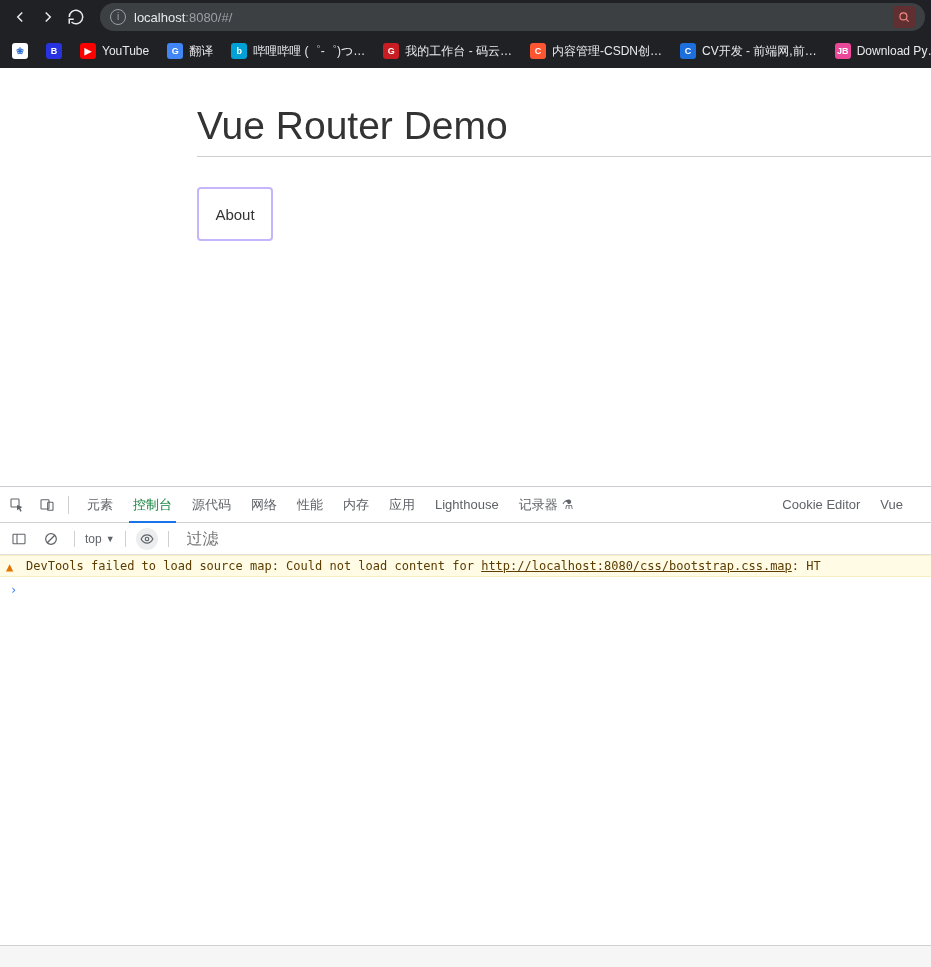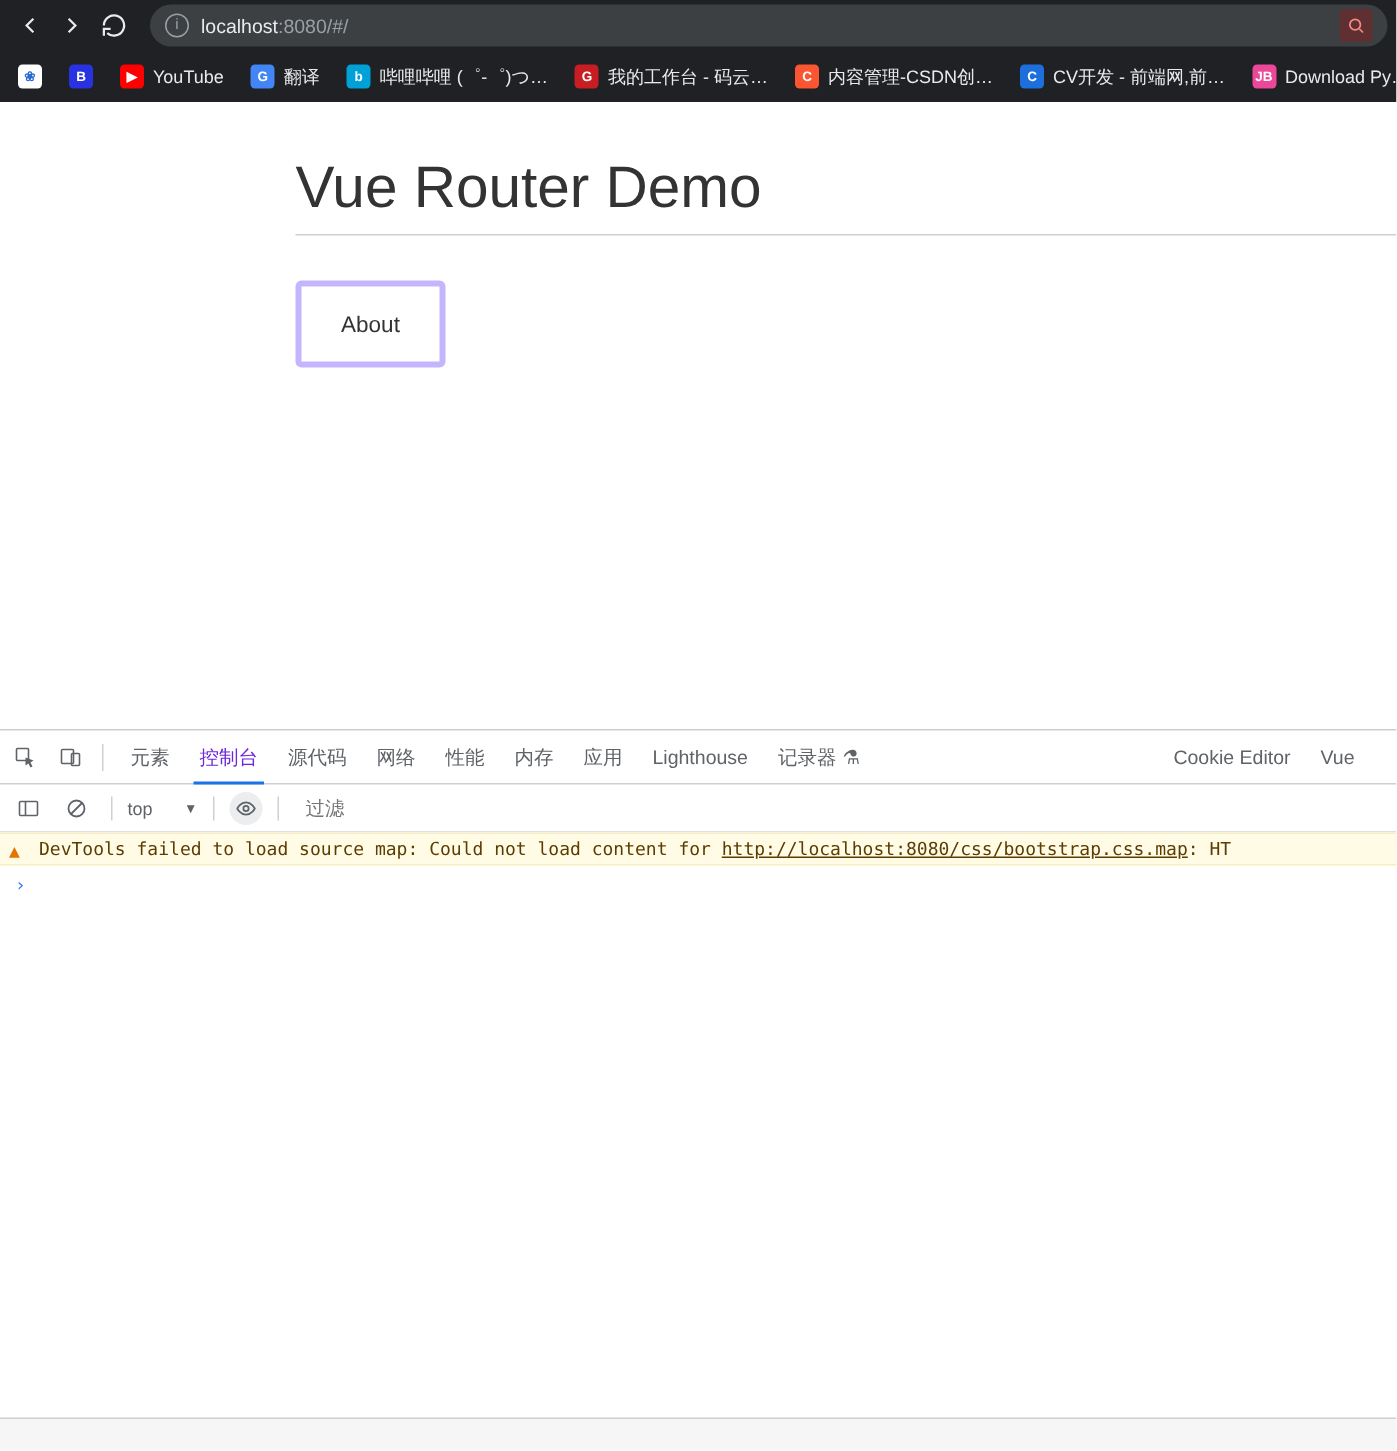--- a/index.html
+++ b/index.html
@@ -109,22 +109,22 @@
     color: #333;
     padding-bottom: 4px;
   }
   .hr-under-title {
     border: none;
     border-top: 1px solid #cfcfcf;
     margin-top: 4px;
     margin-bottom: 30px;
   }
   .nav-cards {
-    width: 100px;
-    border: 4px solid #c4b5fd;
+    width: 76px;
+    border: 2px solid #c4b5fd;
     border-radius: 4px;
     overflow: hidden;
     margin-top: 17px;
   }
   .nav-card {
     height: 50px;
     display:flex; align-items:center; justify-content:center;
     font-size: 15px;
     color:#333;
     cursor:pointer;
@@ -164,21 +164,21 @@
   }
   .dt-tab {
     padding: 4px 10px;
     height: 36px;
     display:flex; align-items:center;
     color:#5f6368;
     cursor:pointer;
     position:relative;
   }
   .dt-tab.active {
-    color:#6d28d9;
+    color:#15803d;
   }
   .dt-tab.active::after{
     content:"";
     position:absolute;
     left:6px; right:6px; bottom:0;
     height:2px; background:#1a73e8;
   }
   .dt-tab-r {
     margin-left:auto;
     padding:0 14px;
@@ -194,33 +194,33 @@
     height: 32px;
     display:flex;
     align-items:center;
     border-bottom:1px solid #e0e0e0;
     padding: 0 6px;
     gap:6px;
     color:#5f6368;
   }
   .dt-toolbar .dt-sep { height:16px; }
   .dt-ctx {
-    display:flex; align-items:center; gap:21px;
+    display:flex; align-items:center; gap:4px;
     font-size:12px;
     cursor:pointer;
   }
   .dt-ctx .tri { font-size:9px; }
   .dt-eye {
     width:22px; height:22px;
     background:#ecedee;
     border-radius:11px;
     display:flex; align-items:center; justify-content:center;
   }
   .dt-filter {
-    font-size:13px;
+    font-size:16px;
     color:#9aa0a6;
     padding-left:8px;
     border:none;
     outline:none;
     flex:0 0 120px;
     background:transparent;
   }
 
   .dt-console {
     flex:1;

